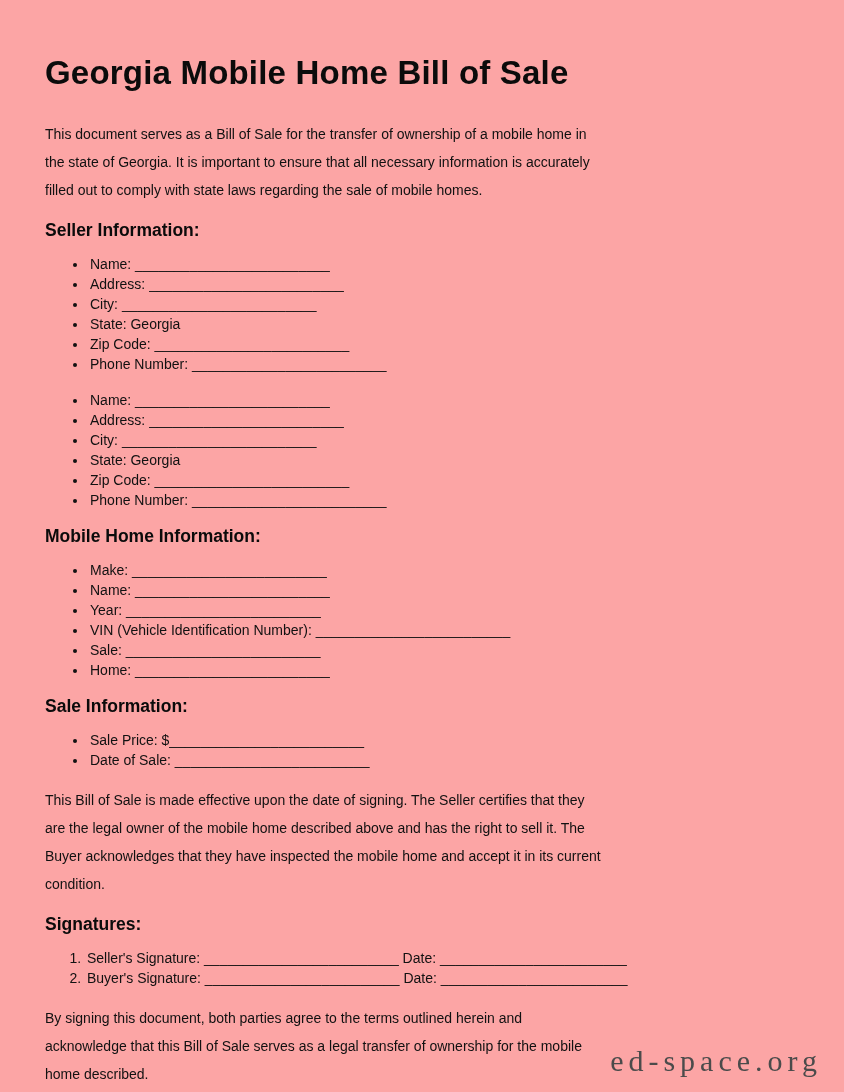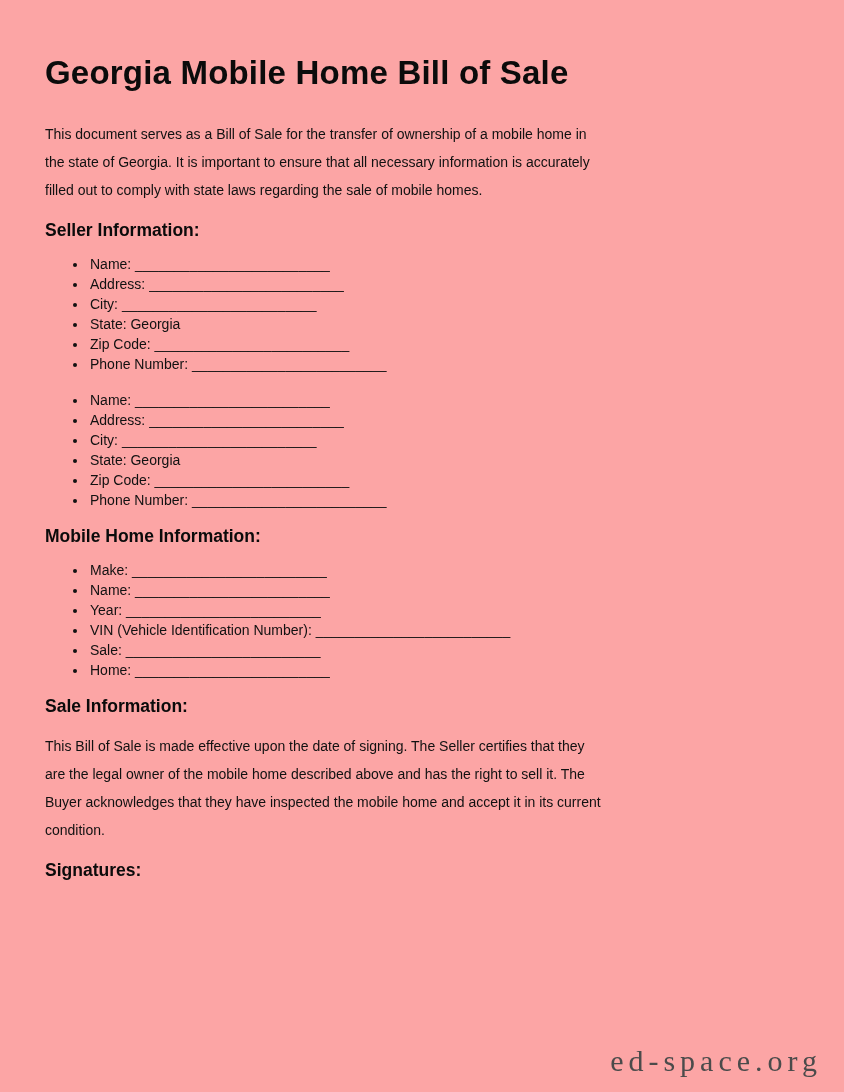--- a/index.html
+++ b/index.html
@@ -90,24 +90,35 @@
   <ul class="fields">
     <li>Make: _________________________</li>
     <li>Name: _________________________</li>
     <li>Year: _________________________</li>
     <li>VIN (Vehicle Identification Number): _________________________</li>
     <li>Sale: _________________________</li>
     <li>Home: _________________________</li>
   </ul>
 
   <h2 class="sec-heading">Sale Information:</h2>
+  <ul class="fields">
+    <li>Sale Price: $_________________________</li>
+    <li>Date of Sale: _________________________</li>
+  </ul>
 
   <p class="body-par">This Bill of Sale is made effective upon the date of signing. The Seller certifies that they
 are the legal owner of the mobile home described above and has the right to sell it. The
 Buyer acknowledges that they have inspected the mobile home and accept it in its current
 condition.</p>
 
   <h2 class="sec-heading">Signatures:</h2>
+  <ol class="fields">
+    <li>Seller's Signature: _________________________ Date: ________________________</li>
+    <li>Buyer's Signature: _________________________ Date: ________________________</li>
+  </ol>
 
+  <p class="body-par">By signing this document, both parties agree to the terms outlined herein and
+acknowledge that this Bill of Sale serves as a legal transfer of ownership for the mobile
+home described.</p>
 
   <div class="watermark">ed-space.org</div>
 
 </div>
 
 </body></html>

